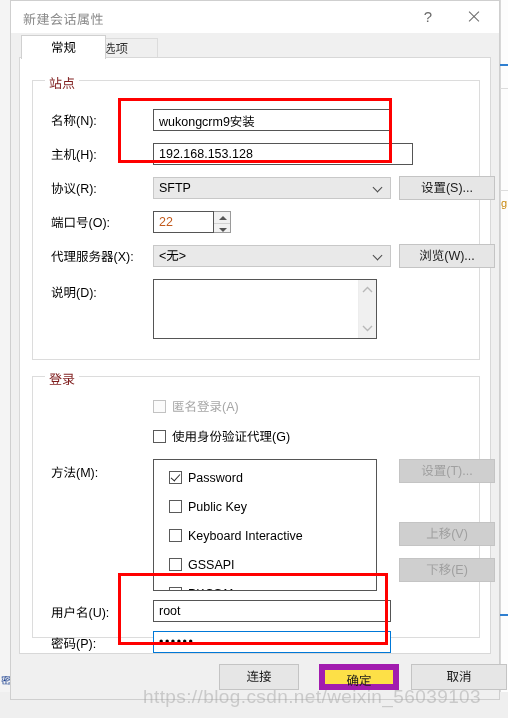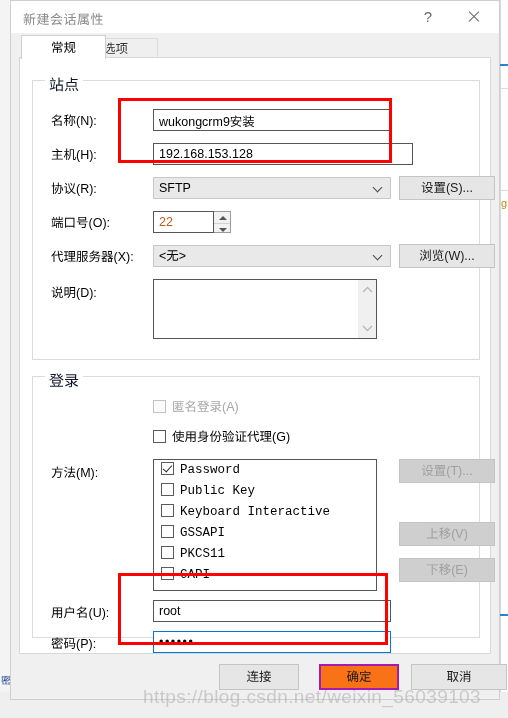--- a/index.html
+++ b/index.html
@@ -168,22 +168,22 @@
     position: absolute;
     box-sizing: border-box;
     border: 1px solid #dcdcdc;
   }
   .group-title {
     position: absolute;
     top: -8px;
     left: 12px;
     padding: 0 4px;
     background: #ffffff;
-    font-size: 15px;
-    color: #0f172a;
+    font-size: 13px;
+    color: #7f1d1d;
     white-space: nowrap;
   }
   #group-site  { left: 12px; top: 22px;  width: 448px; height: 280px; }
   #group-login { left: 12px; top: 318px; width: 448px; height: 262px; }
 
   
   .lbl {
     position: absolute;
     font-size: 12.5px;
     color: #000;
@@ -250,22 +250,22 @@
     cursor: default;
     white-space: nowrap;
     padding: 0;
   }
   .btn.disabled {
     color: #a0a0a0;
     background: #cfcfcf;
     border-color: #c4c4c4;
   }
   .btn.default {
-    background: #f97316;
-    border: 2px solid #a21caf;
+    background: #fde047;
+    border: 6px solid #a21caf;
     line-height: 20px;
   }
 
   
   .spin-wrap { position: absolute; }
   .spin-btns {
     position: absolute;
     box-sizing: border-box;
     width: 17px;
     height: 22px;
@@ -348,21 +348,21 @@
   .cbx.disabled .box { border-color: #c2c2c2; background: #fbfbfb; }
 
   
   .listbox {
     position: absolute;
     box-sizing: border-box;
     border: 1px solid #555;
     background: #fff;
     overflow: hidden;
   }
-  .listbox .cbx { position: relative; display: block; margin: 0; padding: 0 0 0 7px; height: 21px; line-height: 21px; font-family: Liberation Mono, monospace; }
+  .listbox .cbx { position: relative; display: block; margin: 8px; padding: 0 0 0 7px; height: 21px; line-height: 21px; }
   .listbox .cbx .box { vertical-align: -2px; }
 
   
   .bottombar {
     position: absolute;
     left: 0;
     top: 653px;
     width: 488px;
     height: 45px;
     background: #f0f0f0;

